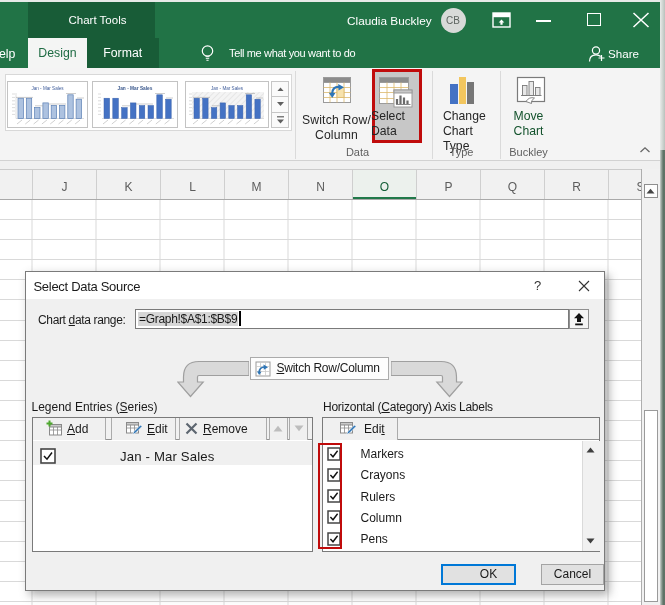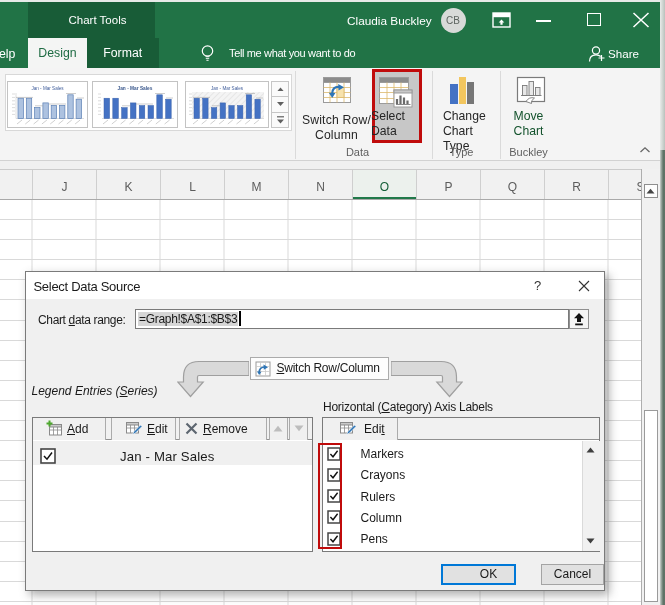--- a/index.html
+++ b/index.html
@@ -250,21 +250,21 @@
 
   <div class="abs" style="left:0;top:0;width:578px;height:27px;background:#ffffff;"></div>
   <div class="abs" style="left:7.5px;top:7px;font-size:13px;letter-spacing:-0.3px;color:#1a1a1a;">Select Data Source</div>
   <div class="abs" style="left:508px;top:6px;font-size:13px;color:#333;">?</div>
   <svg class="abs" style="left:552px;top:8px;" width="12" height="12" viewBox="0 0 12 12">
     <path d="M1 1 L11 11 M11 1 L1 11" stroke="#333" stroke-width="1.1"></path>
   </svg>
 
   <div class="abs" style="left:12px;top:41px;letter-spacing:-0.35px;">Chart <u>d</u>ata range:</div>
   <div class="abs" style="left:109px;top:36.5px;width:434px;height:20px;background:#fff;border:1px solid #7a7a7a;"></div>
-  <div class="abs" style="left:112px;top:40px;background:#d6d6d6;padding:0 1px;letter-spacing:-0.3px;">=Graph!$A$1:$B$3</div>
+  <div class="abs" style="left:112px;top:40px;background:#d6d6d6;padding:0 1px;letter-spacing:-0.3px;">=Graph!$A$1:$B$9</div>
   <div class="abs" style="left:213px;top:39px;width:1.5px;height:15px;background:#000;"></div>
   <div class="abs ctr" style="left:543px;top:36.5px;width:20px;height:20px;background:#f5f5f5;border:1px solid #909090;">
     <svg width="12" height="14" viewBox="0 0 12 14">
       <path d="M6 1 L11 6.2 H8 V10 H4 V6.2 H1 Z" fill="#111"></path>
       <rect x="2.2" y="11.5" width="7.6" height="1.8" fill="#111"></rect>
     </svg>
   </div>
 
   <svg class="abs" style="left:151px;top:82px;" width="72" height="45" viewBox="0 0 72 45">
     <path d="M72 7.5 H22 Q6.5 7.5 6.5 23 V28 H0.8 L13.5 42.5 L26.2 28 H20.5 V23 Q20.5 21.5 22 21.5 H72 Z" fill="#d9d9d9" stroke="#9f9f9f" stroke-width="1.2"></path>
@@ -276,21 +276,21 @@
   <div class="abs" style="left:223.5px;top:84.5px;width:139.5px;height:23.5px;background:#fdfdfd;border:1px solid #ababab;"></div>
   <svg id="icon-swsm" class="abs" style="left:229px;top:88.5px;" width="16" height="16" viewBox="0 0 16 16">
     <rect x="1" y="1" width="14" height="14" fill="#fff" stroke="#9b9b9b"></rect>
     <path d="M1 5.5 H15 M1 10.5 H15 M5.5 1 V15 M10.5 1 V15" stroke="#c9c9c9" stroke-width="0.8"></path>
     <path d="M4 12 Q4 6 10 6" fill="none" stroke="#2e75b6" stroke-width="1.6"></path>
     <path d="M8.5 3.5 L13 6.2 L8.8 8.8 Z" fill="#2e75b6"></path>
     <path d="M2 10.5 L4.2 14 L6.5 10.8 Z" fill="#2e75b6"></path>
   </svg>
   <div class="abs" style="left:250.5px;top:89px;letter-spacing:-0.25px;"><u>S</u>witch Row/Column</div>
 
-  <div class="abs" style="left:5.5px;top:112px;font-style:italic;">Legend Entries (<u>S</u>eries)</div>
+  <div class="abs" style="left:5.5px;top:128px;">Legend Entries (<u>S</u>eries)</div>
   <div class="abs" style="left:297px;top:128px;letter-spacing:-0.25px;">Horizontal (<u>C</u>ategory) Axis Labels</div>
 
   <div class="abs" style="left:6px;top:144.5px;width:280.5px;height:135px;background:#fff;border:1px solid #7a7a7a;"></div>
   <div class="abs" style="left:7px;top:145.5px;width:278.5px;height:22.5px;background:#f1f1f1;border-bottom:1px solid #919191;"></div>
 
   <div class="abs" style="left:7px;top:145.5px;width:73px;height:22px;background:#f0f0f0;border-right:1px solid #ababab;"></div>
   <div class="abs" style="left:85px;top:145.5px;width:64.5px;height:22px;background:#f0f0f0;border-left:1px solid #ababab;border-right:1px solid #ababab;"></div>
   <div class="abs" style="left:153px;top:145.5px;width:87.5px;height:22px;background:#f0f0f0;border-left:1px solid #ababab;border-right:1px solid #ababab;"></div>
   <div class="abs" style="left:242.5px;top:145.5px;width:19px;height:22px;background:#f0f0f0;border-left:1px solid #ababab;border-right:1px solid #ababab;"></div>
   <div class="abs" style="left:263px;top:145.5px;width:19px;height:22px;background:#f0f0f0;border-left:1px solid #ababab;border-right:1px solid #ababab;"></div>

